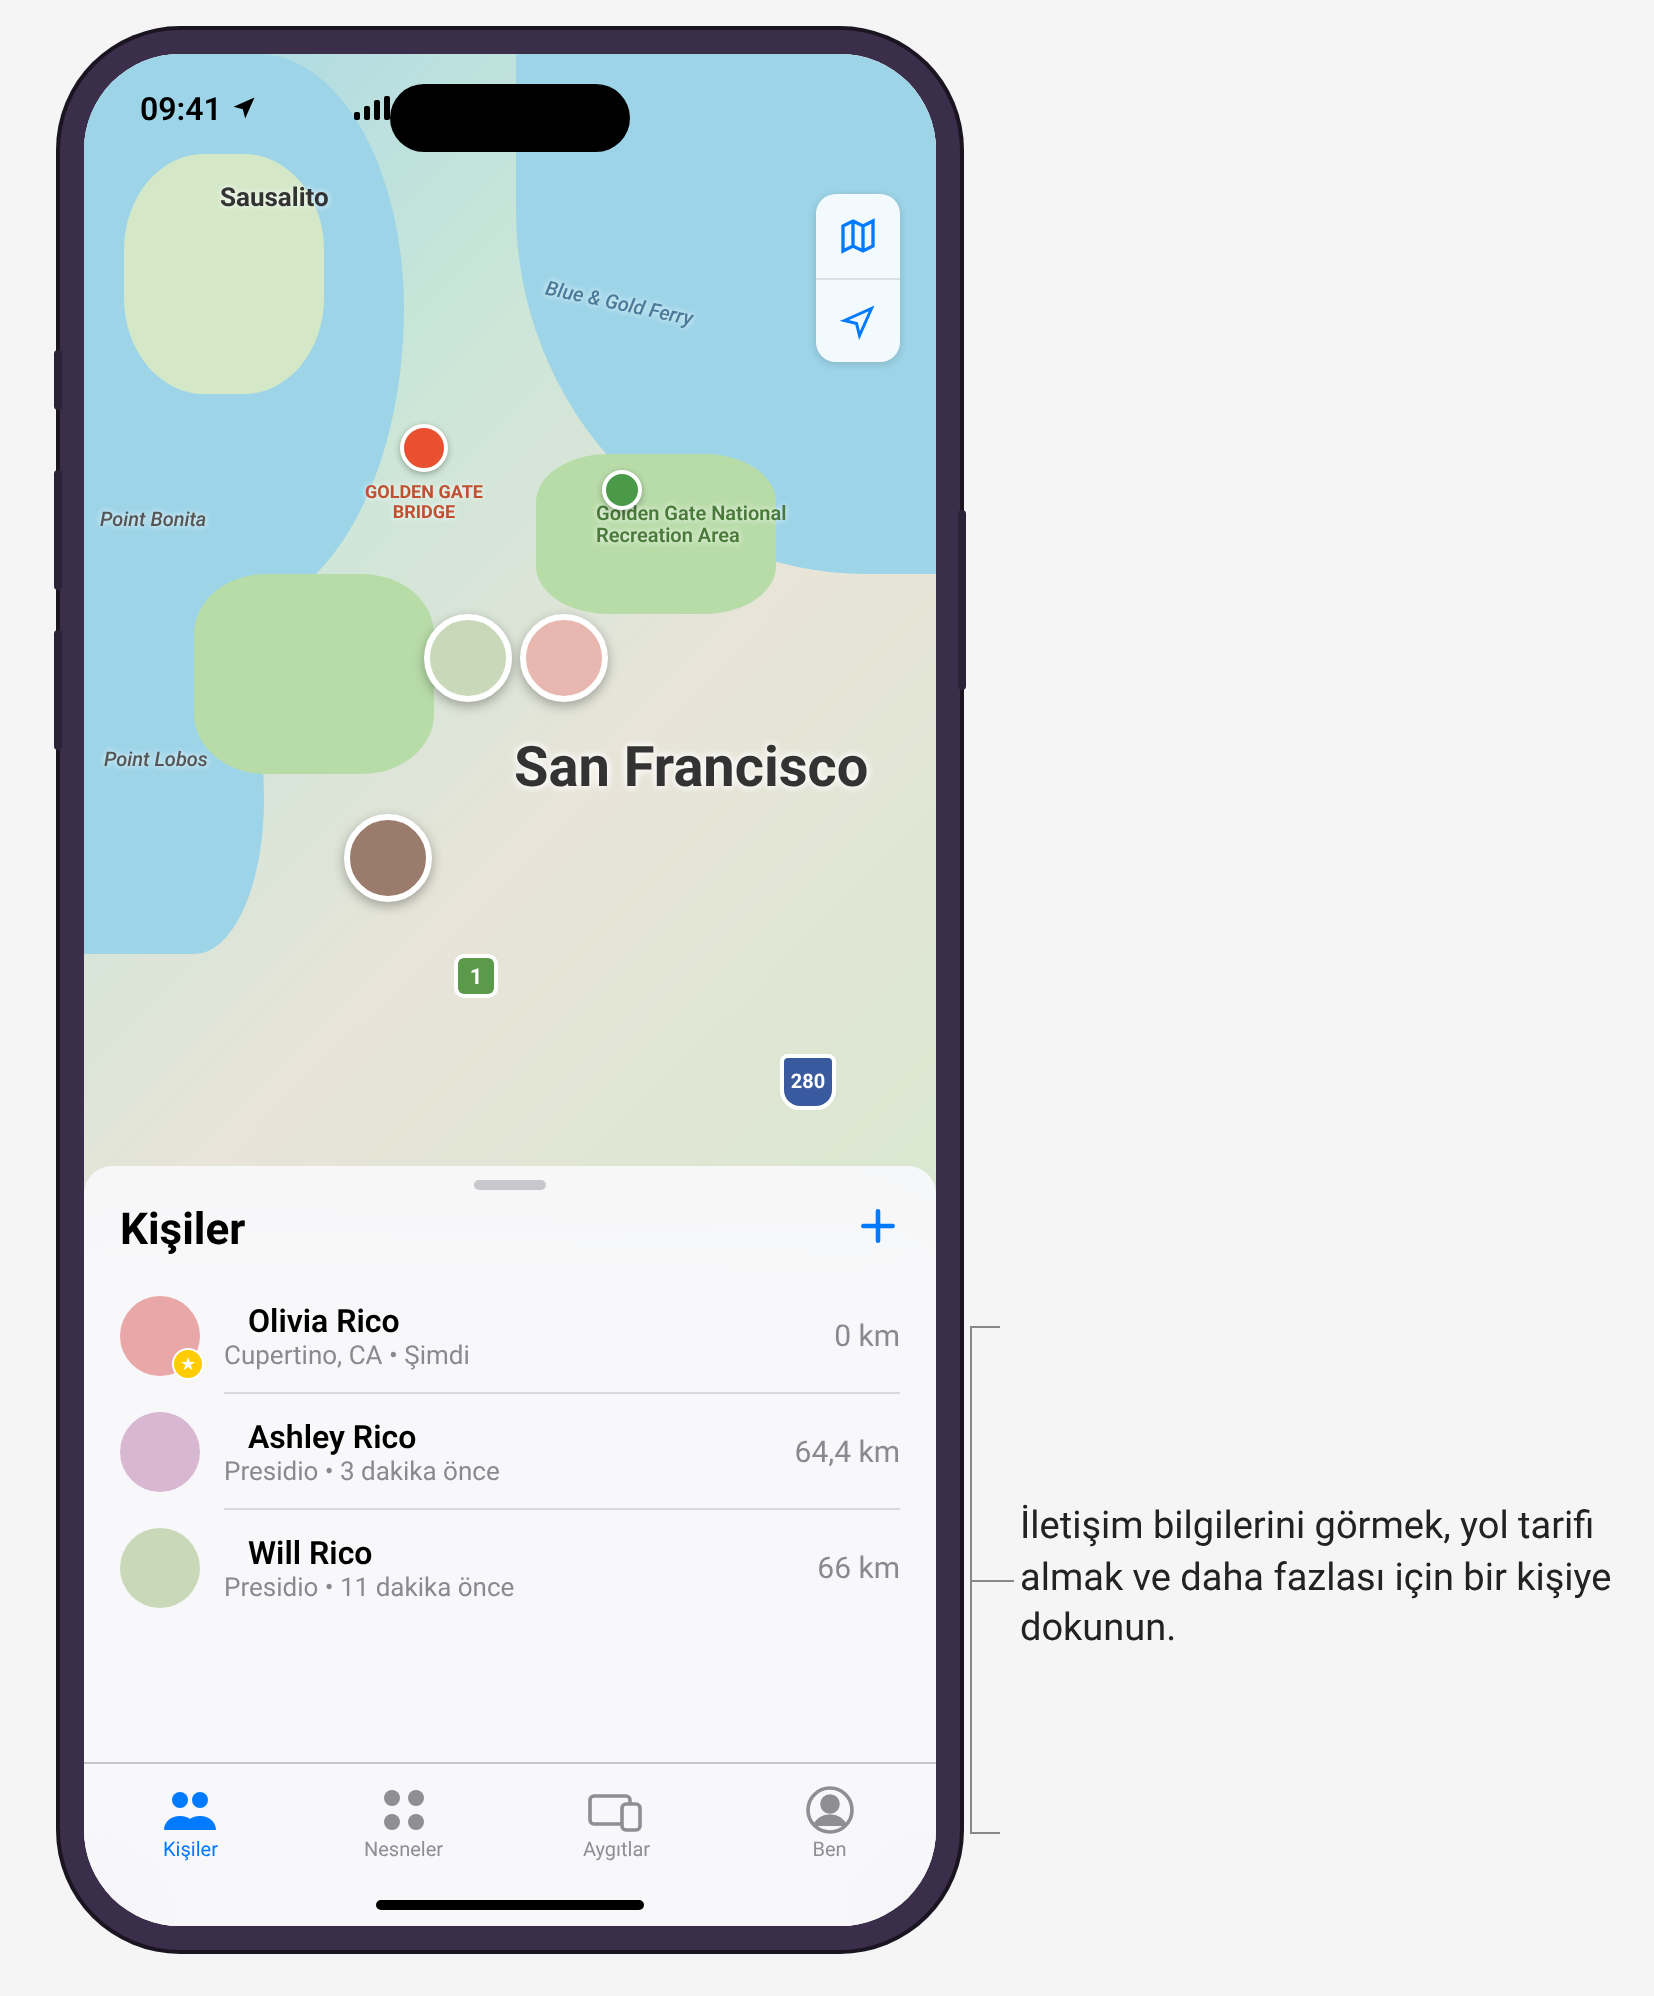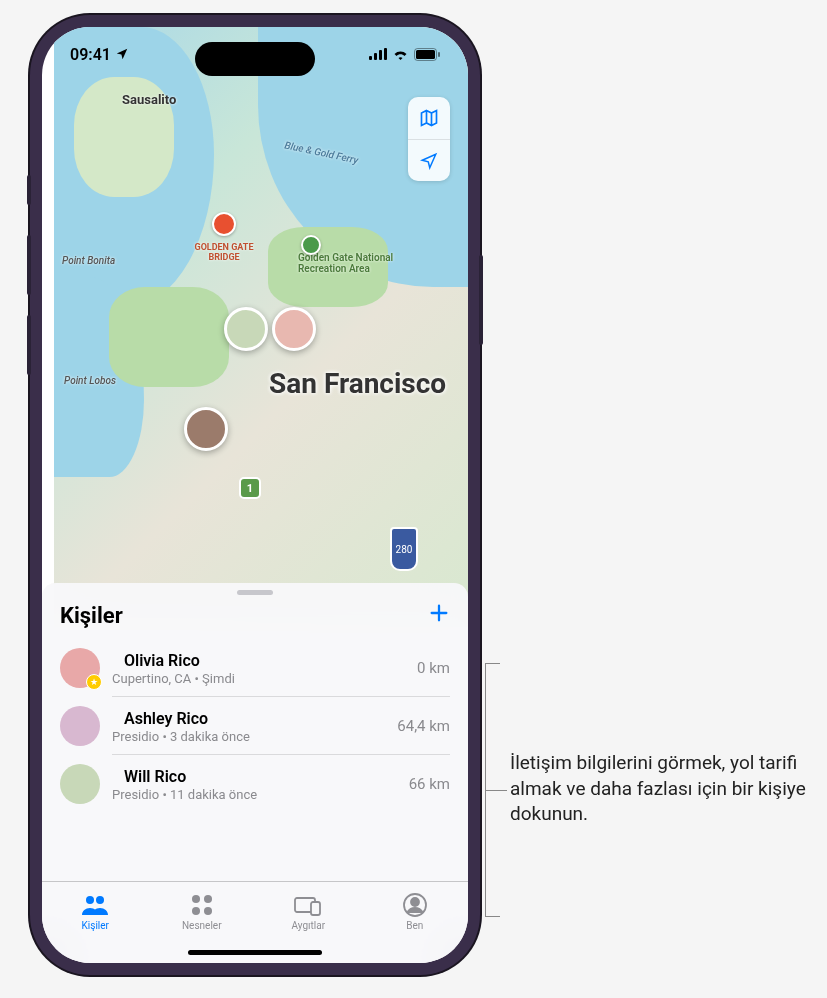--- a/index.html
+++ b/index.html
@@ -47,38 +47,36 @@
       height: 34px;
       background: #000;
       border-radius: 20px;
       z-index: 100;
     }
     .status-bar {
       position: absolute;
       top: 0; left: 0; right: 0;
       height: 54px;
       display: flex;
-      justify-content: space-between;
       align-items: center;
       padding: 0 28px;
       z-index: 50;
       font-weight: 600;
       font-size: 16px;
       color: #000;
       gap: 48px;
     }
     .status-left { display: flex; align-items: center; gap: 4px; }
     .status-right { display: flex; align-items: center; gap: 5px; }
     .map-area {
       position: absolute;
       top: 0; left: 0; right: 0;
       height: 600px;
       background: linear-gradient(135deg, #a8d8e8 0%, #c8e6d8 30%, #e8e4d8 60%, #d8e8d0 100%);
       overflow: hidden;
-      margin-left: 12px;
     }
     .map-water { position: absolute; background: #9dd4e8; }
     .water-1 { left: 0; top: 0; width: 160px; height: 280px; border-radius: 0 50% 60% 0; }
     .water-2 { left: 0; top: 250px; width: 90px; height: 200px; border-radius: 0 80% 50% 0; }
     .water-3 { right: -40px; top: 0; width: 250px; height: 260px; border-radius: 0 0 0 70%; }
     .map-land { position: absolute; background: #d4e8c8; }
     .land-1 { left: 20px; top: 50px; width: 100px; height: 120px; border-radius: 40%; }
     .map-park { position: absolute; background: #b8dca8; border-radius: 30%; }
     .park-1 { left: 55px; top: 260px; width: 120px; height: 100px; }
     .park-2 { right: 80px; top: 200px; width: 120px; height: 80px; }
@@ -334,21 +332,21 @@
       <div class="map-label" style="left:10px; top:348px; font-style:italic; color:#555;text-align:center;">Point Lobos</div>
       <div class="map-label" style="left:130px; top:215px; text-align:center; width:80px; font-size:9px; font-weight:700; color:#c05030;">GOLDEN GATE BRIDGE</div>
       <div class="map-label" style="right:60px; top:225px; width:110px; font-size:10px; font-weight:600; color:#4a7a3a;">Golden Gate National Recreation Area</div>
       <div class="map-label" style="left:230px; top:120px; font-style:italic; color:#4a7a9a; transform:rotate(12deg);">Blue &amp; Gold Ferry</div>
       <div class="map-city-label" style="left:215px; top:340px;">San Francisco</div>
 
       <div class="poi-pin" style="left:158px; top:185px; background:#e85030;"></div>
       <div class="poi-pin" style="right:147px; top:208px; width:20px; height:20px; background:#4a9a4a;"></div>
 
       <div style="position:absolute; left:185px; top:450px; width:22px; height:22px; background:#5a9a4a; border-radius:5px; border:2px solid #fff; color:#fff; font-size:11px; font-weight:700; display:flex; align-items:center; justify-content:center;">1</div>
-      <div style="position:absolute; right:50px; top:500px; width:28px; height:44px; background:#3a5aa0; border-radius:4px 4px 10px 10px; border:2px solid #fff; color:#fff; font-size:10px; font-weight:400; display:flex; align-items:center; justify-content:center;">280</div>
+      <div style="position:absolute; right:50px; top:500px; width:28px; height:28px; background:#3a5aa0; border-radius:4px 4px 10px 10px; border:2px solid #fff; color:#fff; font-size:10px; font-weight:700; display:flex; align-items:center; justify-content:center;">280</div>
 
       <div class="person-pin" style="left:170px; top:280px; background:#c8d8b8;"></div>
       <div class="person-pin" style="left:218px; top:280px; background:#e8b8b0;"></div>
       <div class="person-pin" style="left:130px; top:380px; background:#9b7b6b;"></div>
 
       <div class="map-controls">
         <div class="map-control-btn">
           <svg width="20" height="20" viewBox="0 0 24 24" fill="none" stroke="#007aff" stroke-width="2">
               <path d="M9 3l6 3 6-3v15l-6 3-6-3-6 3V6l6-3zM9 3v15M15 6v15"></path>
             </svg>

